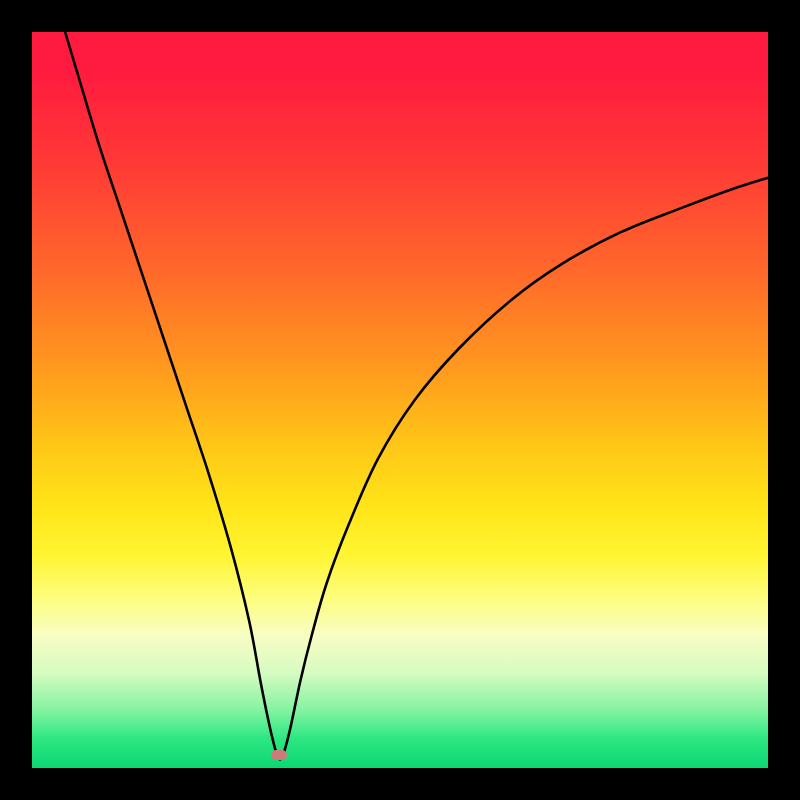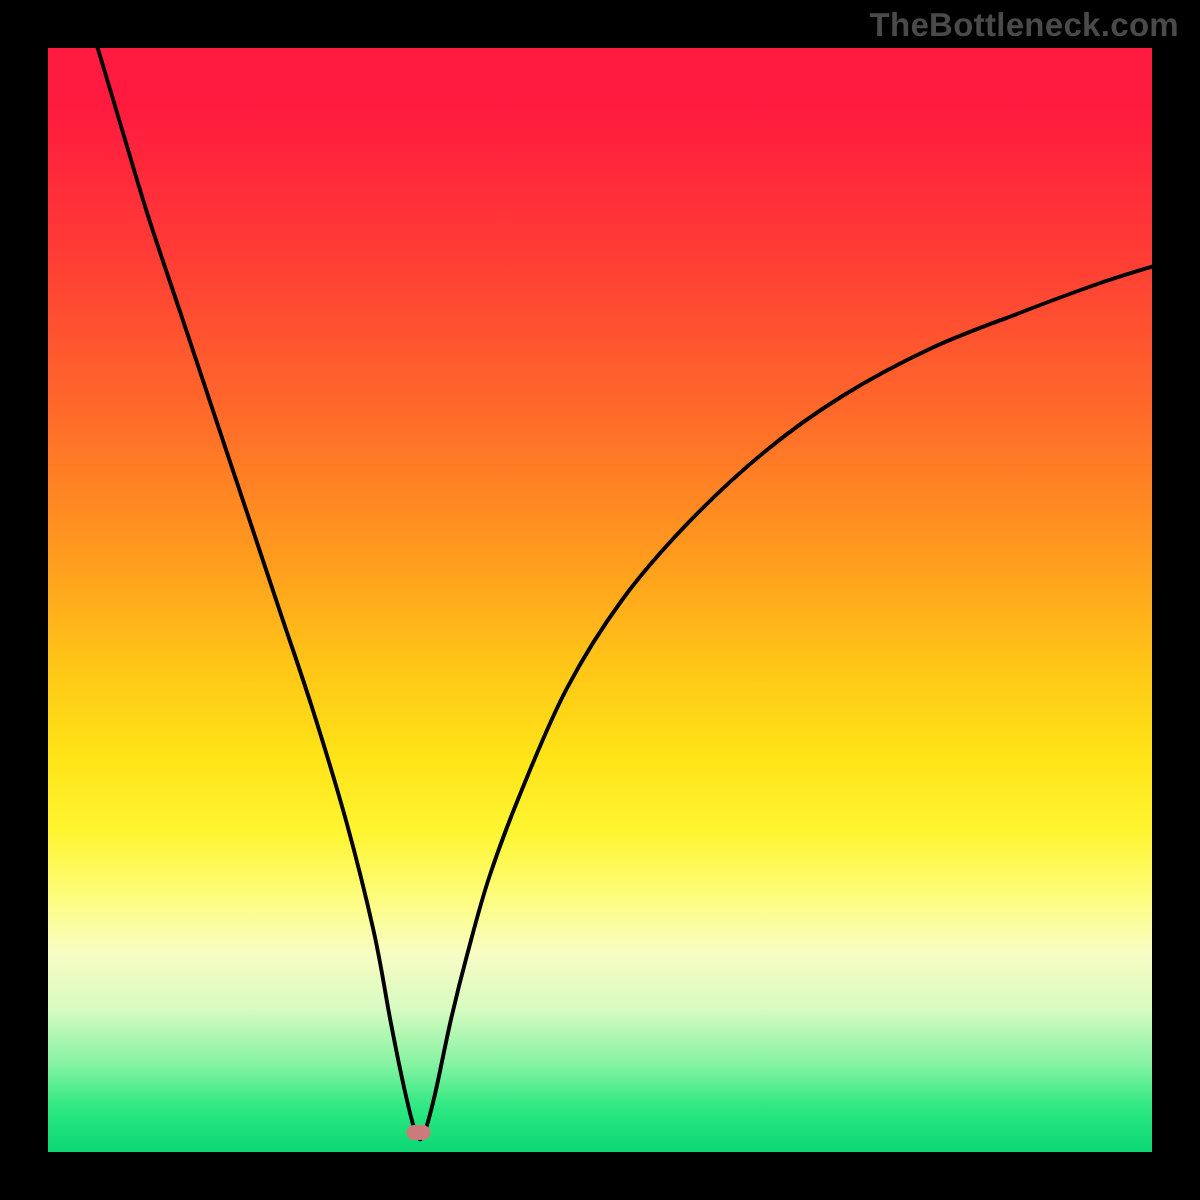--- a/index.html
+++ b/index.html
@@ -69,21 +69,20 @@
     stroke: #000;
     stroke-width: 2.6;
     stroke-linecap: round;
     stroke-linejoin: round;
   }
 </style>
 </head>
 <body>
 
 <div class="frame">
-  <div class="watermark">TheBottleneck.com</div>
 
   <div class="plot" id="plot">
     <svg class="curve" id="curve-svg" viewBox="0 0 736 736" preserveAspectRatio="none">
       <path id="curve-path" d="M 0.00 -110.40 C 3.68 -98.13, 14.72 -61.33, 22.08 -36.80 C 29.44 -12.27, 36.80 12.27, 44.16 36.80 C 51.52 61.33, 58.88 87.09, 66.24 110.40 C 73.60 133.71, 80.96 154.56, 88.32 176.64 C 95.68 198.72, 103.04 220.80, 110.40 242.88 C 117.76 264.96, 125.12 287.04, 132.48 309.12 C 139.84 331.20, 147.20 353.28, 154.56 375.36 C 161.92 397.44, 169.28 418.29, 176.64 441.60 C 184.00 464.91, 191.97 490.67, 198.72 515.20 C 205.47 539.73, 212.21 566.72, 217.12 588.80 C 222.03 610.88, 225.09 631.73, 228.16 647.68 C 231.23 663.63, 233.31 674.05, 235.52 684.48 C 237.73 694.91, 239.69 703.49, 241.41 710.24 C 243.13 716.99, 244.35 722.51, 245.82 724.96 C 247.30 727.41, 248.28 729.25, 250.24 724.96 C 252.20 720.67, 254.53 712.08, 257.60 699.20 C 260.67 686.32, 264.96 663.63, 268.64 647.68 C 272.32 631.73, 275.39 619.47, 279.68 603.52 C 283.97 587.57, 288.27 570.40, 294.40 552.00 C 300.53 533.60, 307.89 513.97, 316.48 493.12 C 325.07 472.27, 334.88 447.73, 345.92 426.88 C 356.96 406.03, 369.23 386.40, 382.72 368.00 C 396.21 349.60, 410.93 333.04, 426.88 316.48 C 442.83 299.92, 461.23 282.75, 478.40 268.64 C 495.57 254.53, 511.52 243.25, 529.92 231.84 C 548.32 220.43, 569.17 209.39, 588.80 200.19 C 608.43 190.99, 629.28 183.75, 647.68 176.64 C 666.08 169.53, 684.48 162.66, 699.20 157.50 C 713.92 152.35, 729.87 147.69, 736.00 145.73"></path>
     </svg>
     <div class="marker" id="marker" style="left: 238.56px; top: 717.752px;"></div>
   </div>
 </div>
 
 </body></html>

